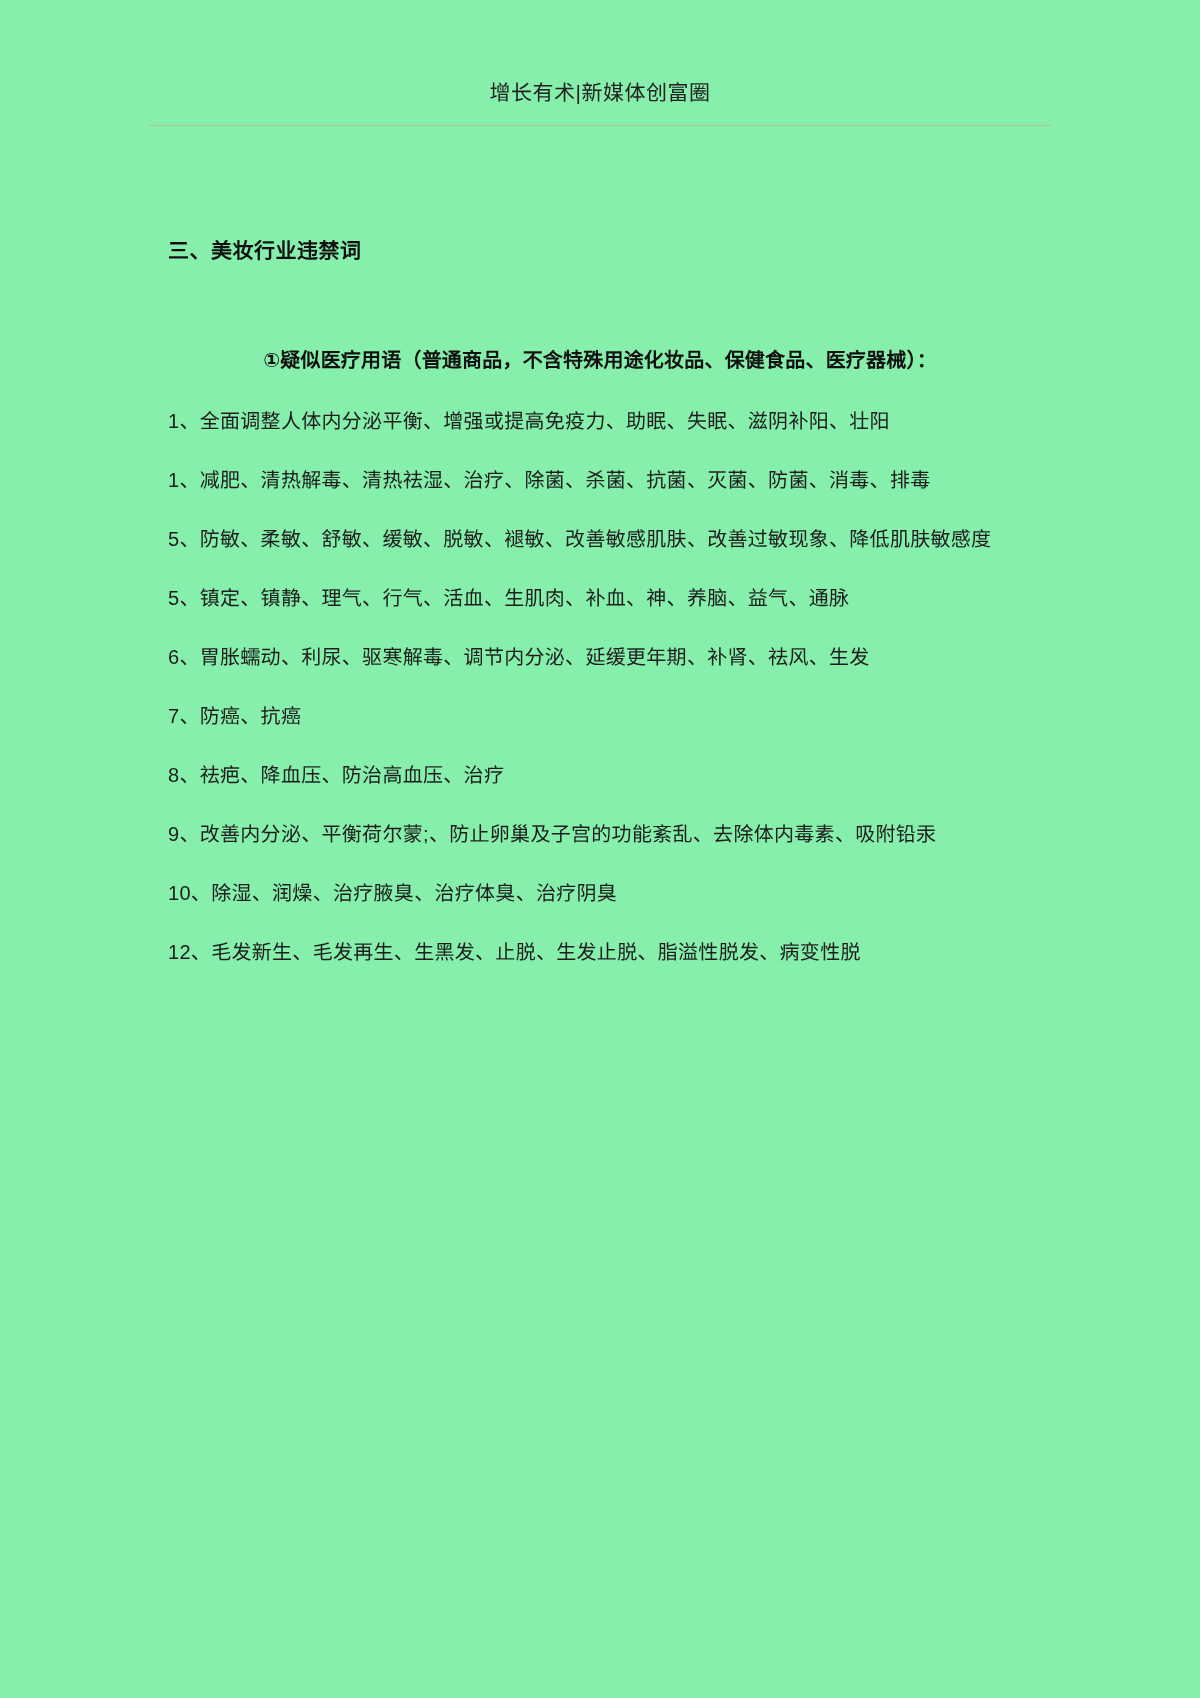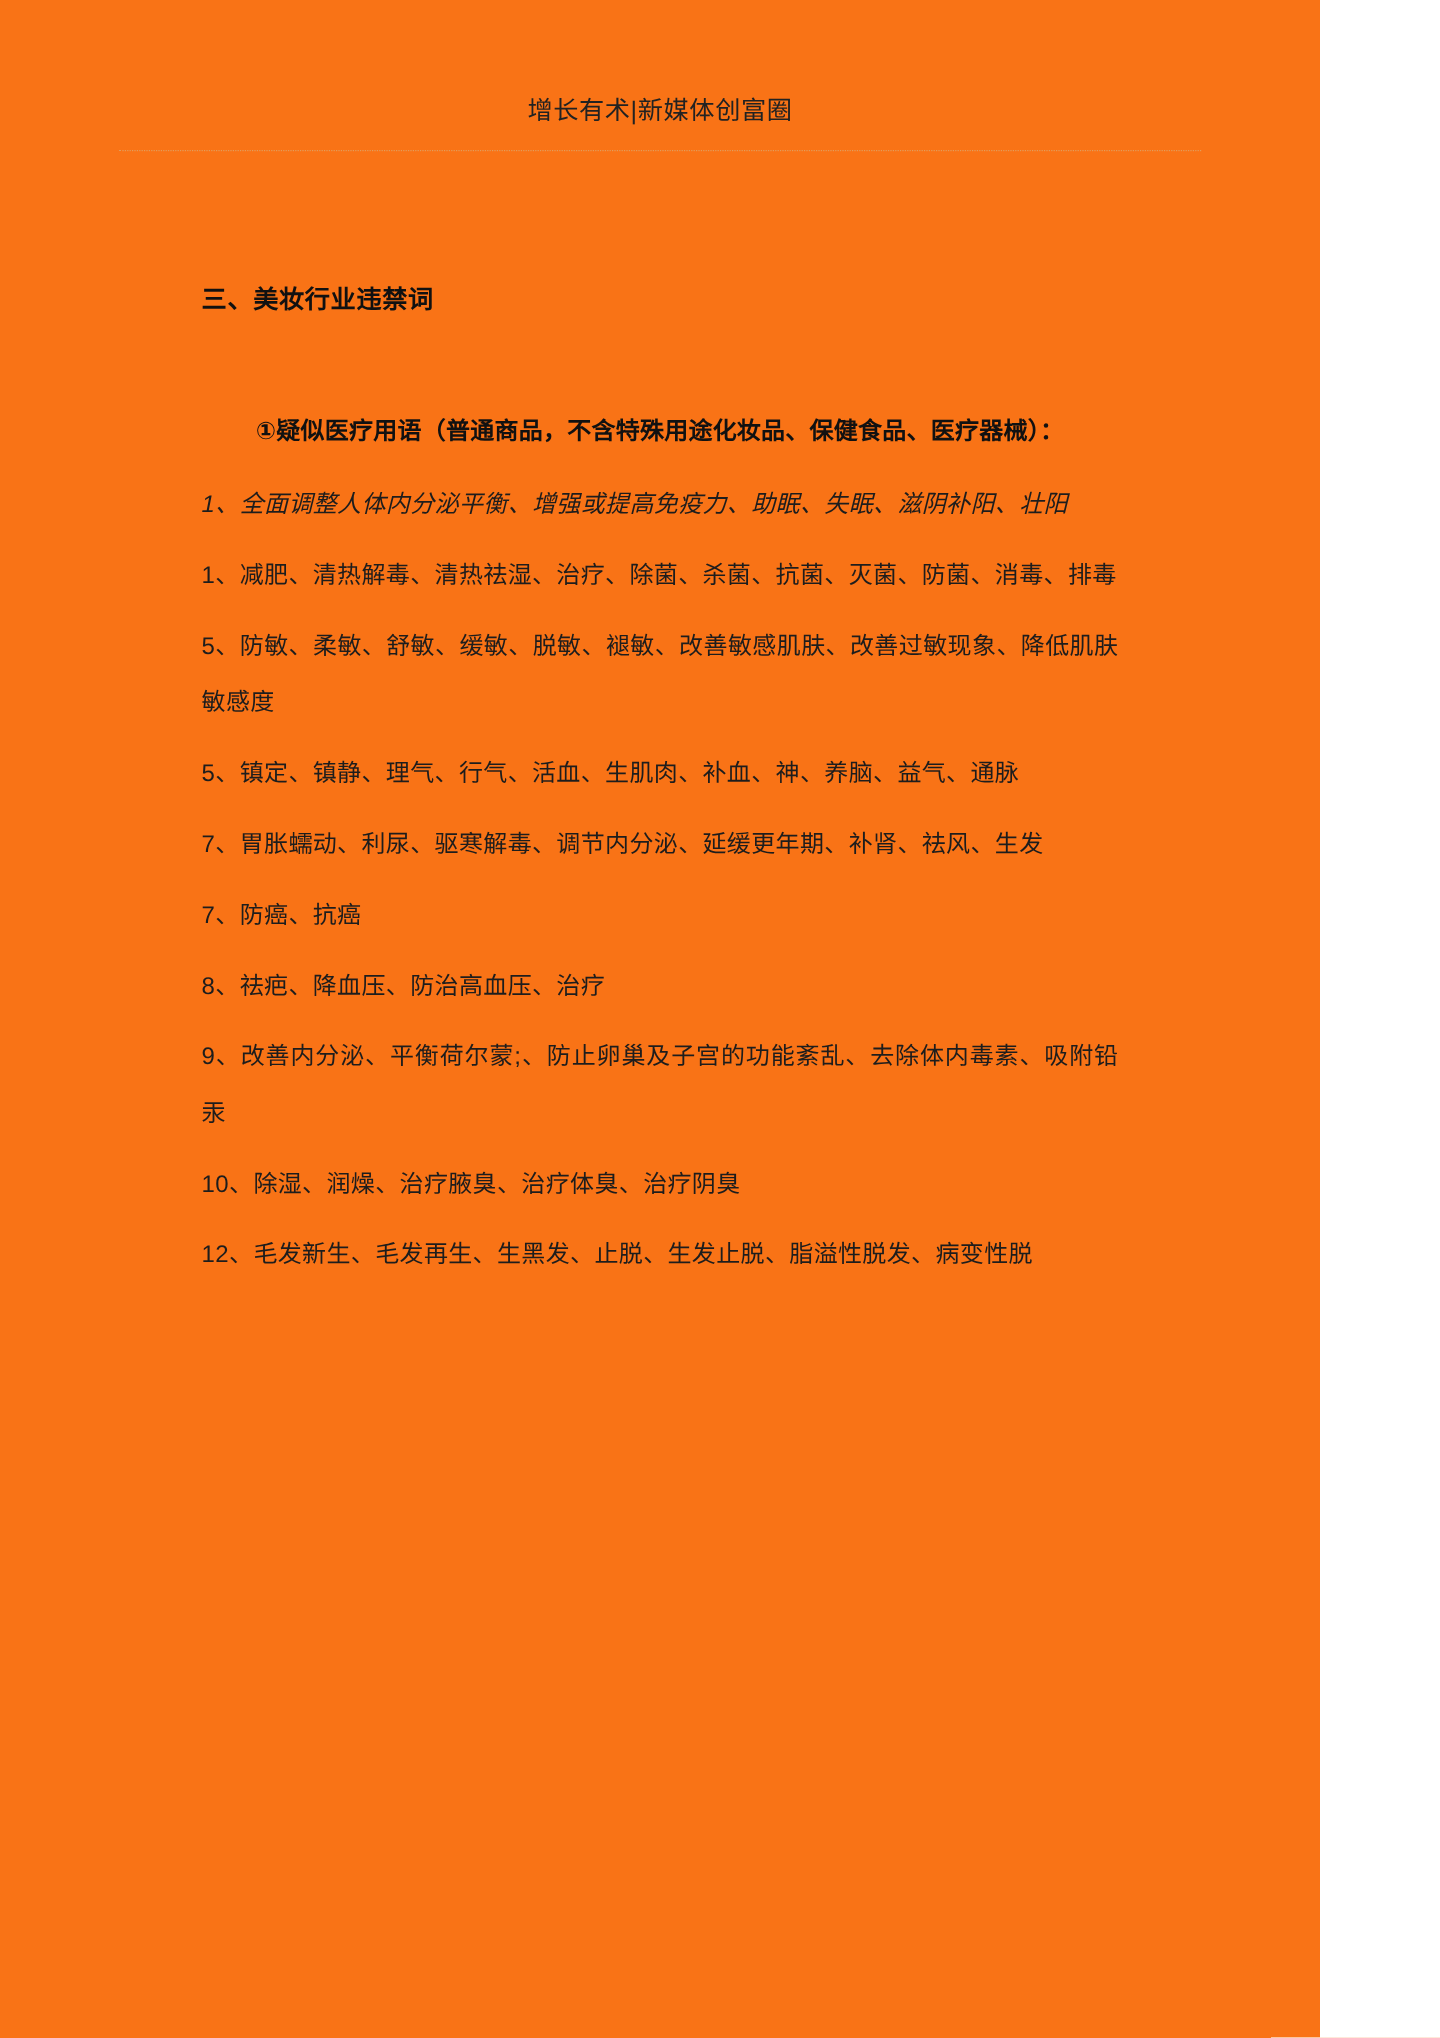--- a/index.html
+++ b/index.html
@@ -11,23 +11,23 @@
   }
   body {
     width: 1200px;
     height: 1698px;
     font-family: "Liberation Sans", "DejaVu Sans", sans-serif;
     color: #1a1a1a;
     overflow: hidden;
   }
   .page {
     position: relative;
-    width: 1100px;
+    width: 1200px;
     height: 1698px;
-    background: #f97316;
+    background: #86efac;
     padding: 0;
   }
   .page-header {
     padding-top: 78px;
     text-align: center;
   }
   .header-title {
     font-size: 21px;
     font-weight: 400;
     color: #222222;
@@ -72,21 +72,20 @@
     font-weight: 400;
     color: #1d1d1d;
     line-height: 2.35;
     letter-spacing: 0.3px;
     text-align: justify;
     text-justify: inter-ideograph;
     margin-top: 12px;
   }
   .list-item:first-child {
     margin-top: 22px;
-    font-style: italic;
   }
 </style>
 </head>
 <body>
 
 <div class="page">
 
   <div class="page-header">
     <div class="header-title">增长有术|新媒体创富圈</div>
     <div class="header-rule"></div>
@@ -96,21 +95,21 @@
 
     <h2 class="section-heading">三、美妆行业违禁词</h2>
 
     <p class="subheading">①疑似医疗用语（普通商品，不含特殊用途化妆品、保健食品、医疗器械）：</p>
 
     <ol class="item-list">
       <li class="list-item">1、全面调整人体内分泌平衡、增强或提高免疫力、助眠、失眠、滋阴补阳、壮阳</li>
       <li class="list-item">1、减肥、清热解毒、清热祛湿、治疗、除菌、杀菌、抗菌、灭菌、防菌、消毒、排毒</li>
       <li class="list-item">5、防敏、柔敏、舒敏、缓敏、脱敏、褪敏、改善敏感肌肤、改善过敏现象、降低肌肤敏感度</li>
       <li class="list-item">5、镇定、镇静、理气、行气、活血、生肌肉、补血、神、养脑、益气、通脉</li>
-      <li class="list-item">7、胃胀蠕动、利尿、驱寒解毒、调节内分泌、延缓更年期、补肾、祛风、生发</li>
+      <li class="list-item">6、胃胀蠕动、利尿、驱寒解毒、调节内分泌、延缓更年期、补肾、祛风、生发</li>
       <li class="list-item">7、防癌、抗癌</li>
       <li class="list-item">8、祛疤、降血压、防治高血压、治疗</li>
       <li class="list-item">9、改善内分泌、平衡荷尔蒙;、防止卵巢及子宫的功能紊乱、去除体内毒素、吸附铅汞</li>
       <li class="list-item">10、除湿、润燥、治疗腋臭、治疗体臭、治疗阴臭</li>
       <li class="list-item">12、毛发新生、毛发再生、生黑发、止脱、生发止脱、脂溢性脱发、病变性脱</li>
     </ol>
 
   </div>
 </div>
 

